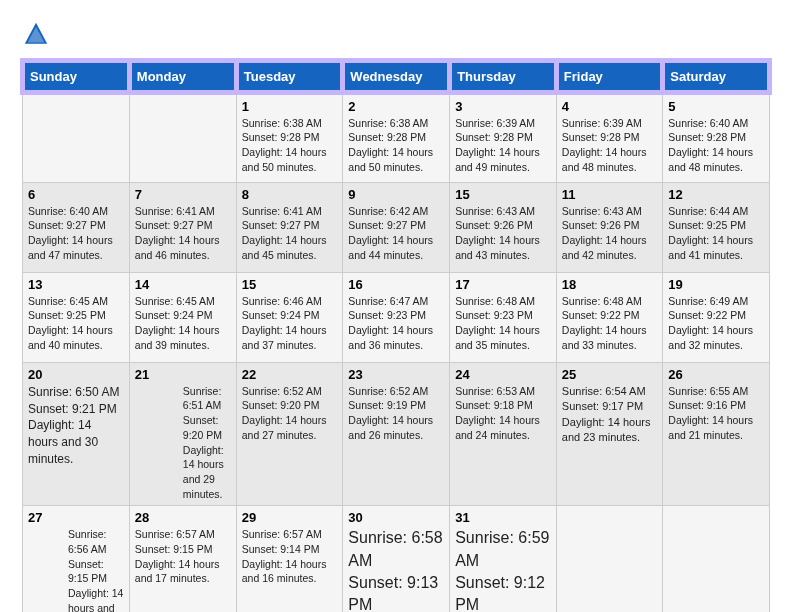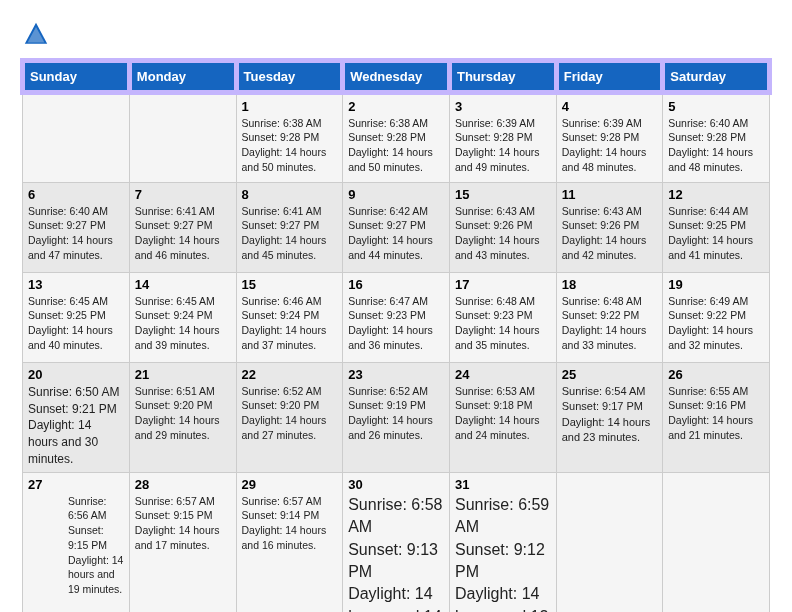--- a/index.html
+++ b/index.html
@@ -233,21 +233,21 @@
       </tr>
       <tr>
         <td>
           <span class="day-number">20</span>
           <div class="day-info" style="white-space: pre-line; font-size: 12px;">Sunrise: 6:50 AM
 Sunset: 9:21 PM
 Daylight: 14 hours and 30 minutes.</div>
         </td>
         <td>
           <span class="day-number">21</span>
-          <div class="day-info" style="white-space: pre-line; font-size: 10.5px;">Sunrise: 6:51 AM
+          <div class="day-info" style="white-space: pre-line; font-size: 10.5px; margin-left: 48px;">Sunrise: 6:51 AM
 Sunset: 9:20 PM
 Daylight: 14 hours and 29 minutes.</div>
         </td>
         <td>
           <span class="day-number">22</span>
           <div class="day-info" style="white-space: pre-line; font-size: 10.5px;">Sunrise: 6:52 AM
 Sunset: 9:20 PM
 Daylight: 14 hours and 27 minutes.</div>
         </td>
         <td>

